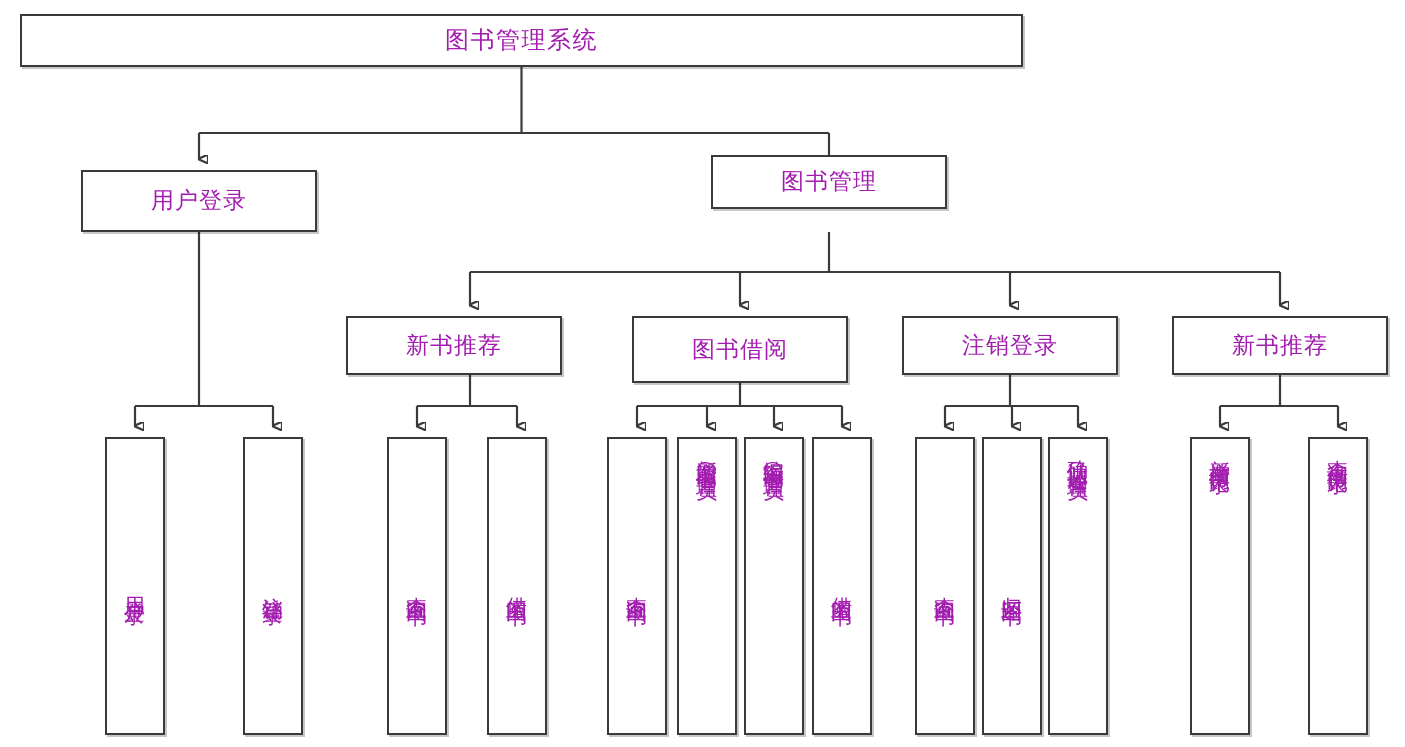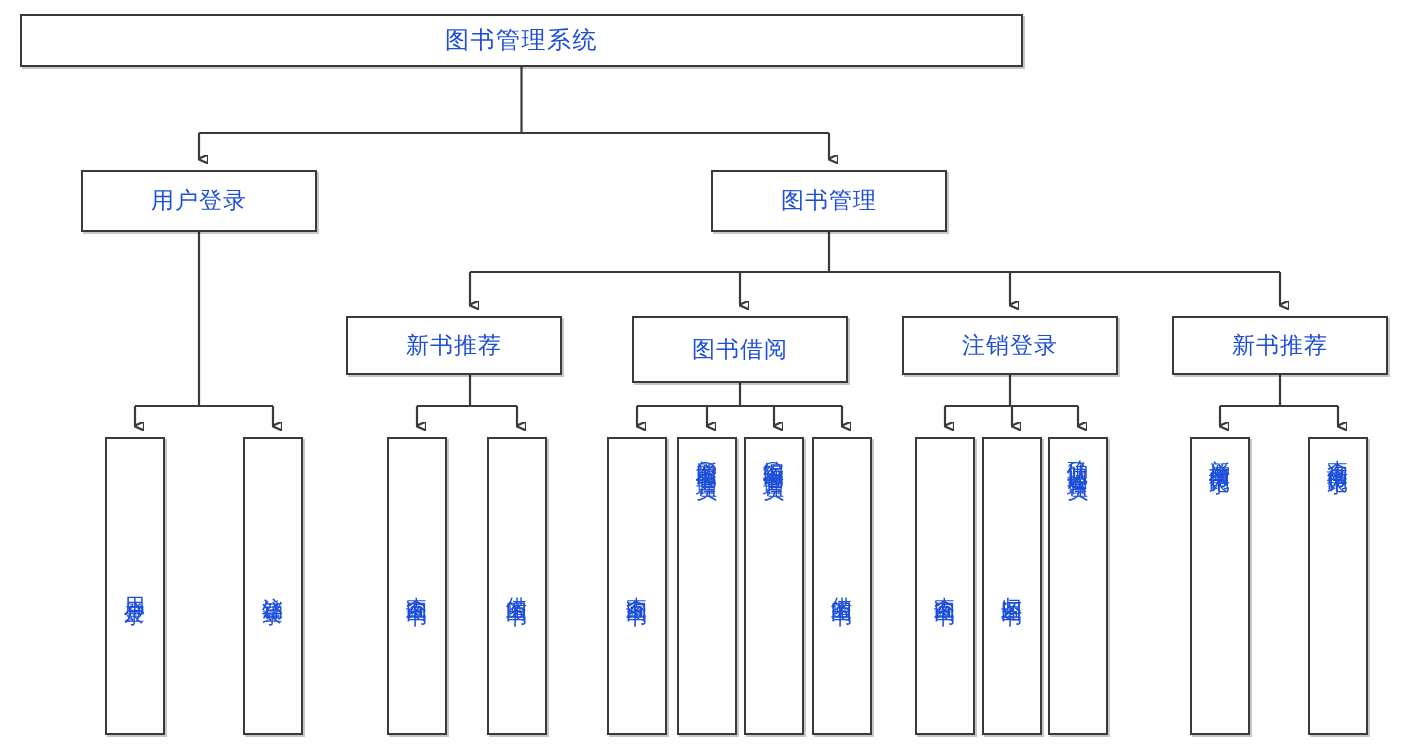--- a/index.html
+++ b/index.html
@@ -26,21 +26,21 @@
     position: absolute;
     box-sizing: border-box;
     background: #ffffff;
     border: 2px solid #3a3a3a;
     box-shadow: 2px 2px 0 rgba(0,0,0,0.22);
     display: flex;
     align-items: center;
     justify-content: center;
   }
   .node-label {
-    color: #1d4ed8;
+    color: #a21caf;
     text-align: center;
     white-space: nowrap;
     line-height: 1.18;
   }
   
   .node-box.horizontal .node-label {
     font-size: 23px;
     letter-spacing: 1px;
   }
   .node-box.root .node-label {
@@ -133,21 +133,21 @@
         <line x1="1338" y1="406" x2="1338" y2="426" marker-end="url(#arrowhead)"></line>
       </g>
   </svg>
   <div id="node-layer">
       <div class="node-box horizontal root" style="left: 20px; top: 14px; width: 1003px; height: 53px;">
         <span class="node-label">图书管理系统</span>
       </div>
       <div class="node-box horizontal" style="left: 81px; top: 170px; width: 236px; height: 62px;">
         <span class="node-label">用户登录</span>
       </div>
-      <div class="node-box horizontal" style="left: 711px; top: 170px; width: 236px; height: 62px;">
+      <div class="node-box horizontal" style="left: 711px; top: 155px; width: 236px; height: 54px;">
         <span class="node-label">图书管理</span>
       </div>
       <div class="node-box horizontal" style="left: 346px; top: 316px; width: 216px; height: 59px;">
         <span class="node-label">新书推荐</span>
       </div>
       <div class="node-box horizontal" style="left: 632px; top: 316px; width: 216px; height: 67px;">
         <span class="node-label">图书借阅</span>
       </div>
       <div class="node-box horizontal" style="left: 902px; top: 316px; width: 216px; height: 59px;">
         <span class="node-label">注销登录</span>

